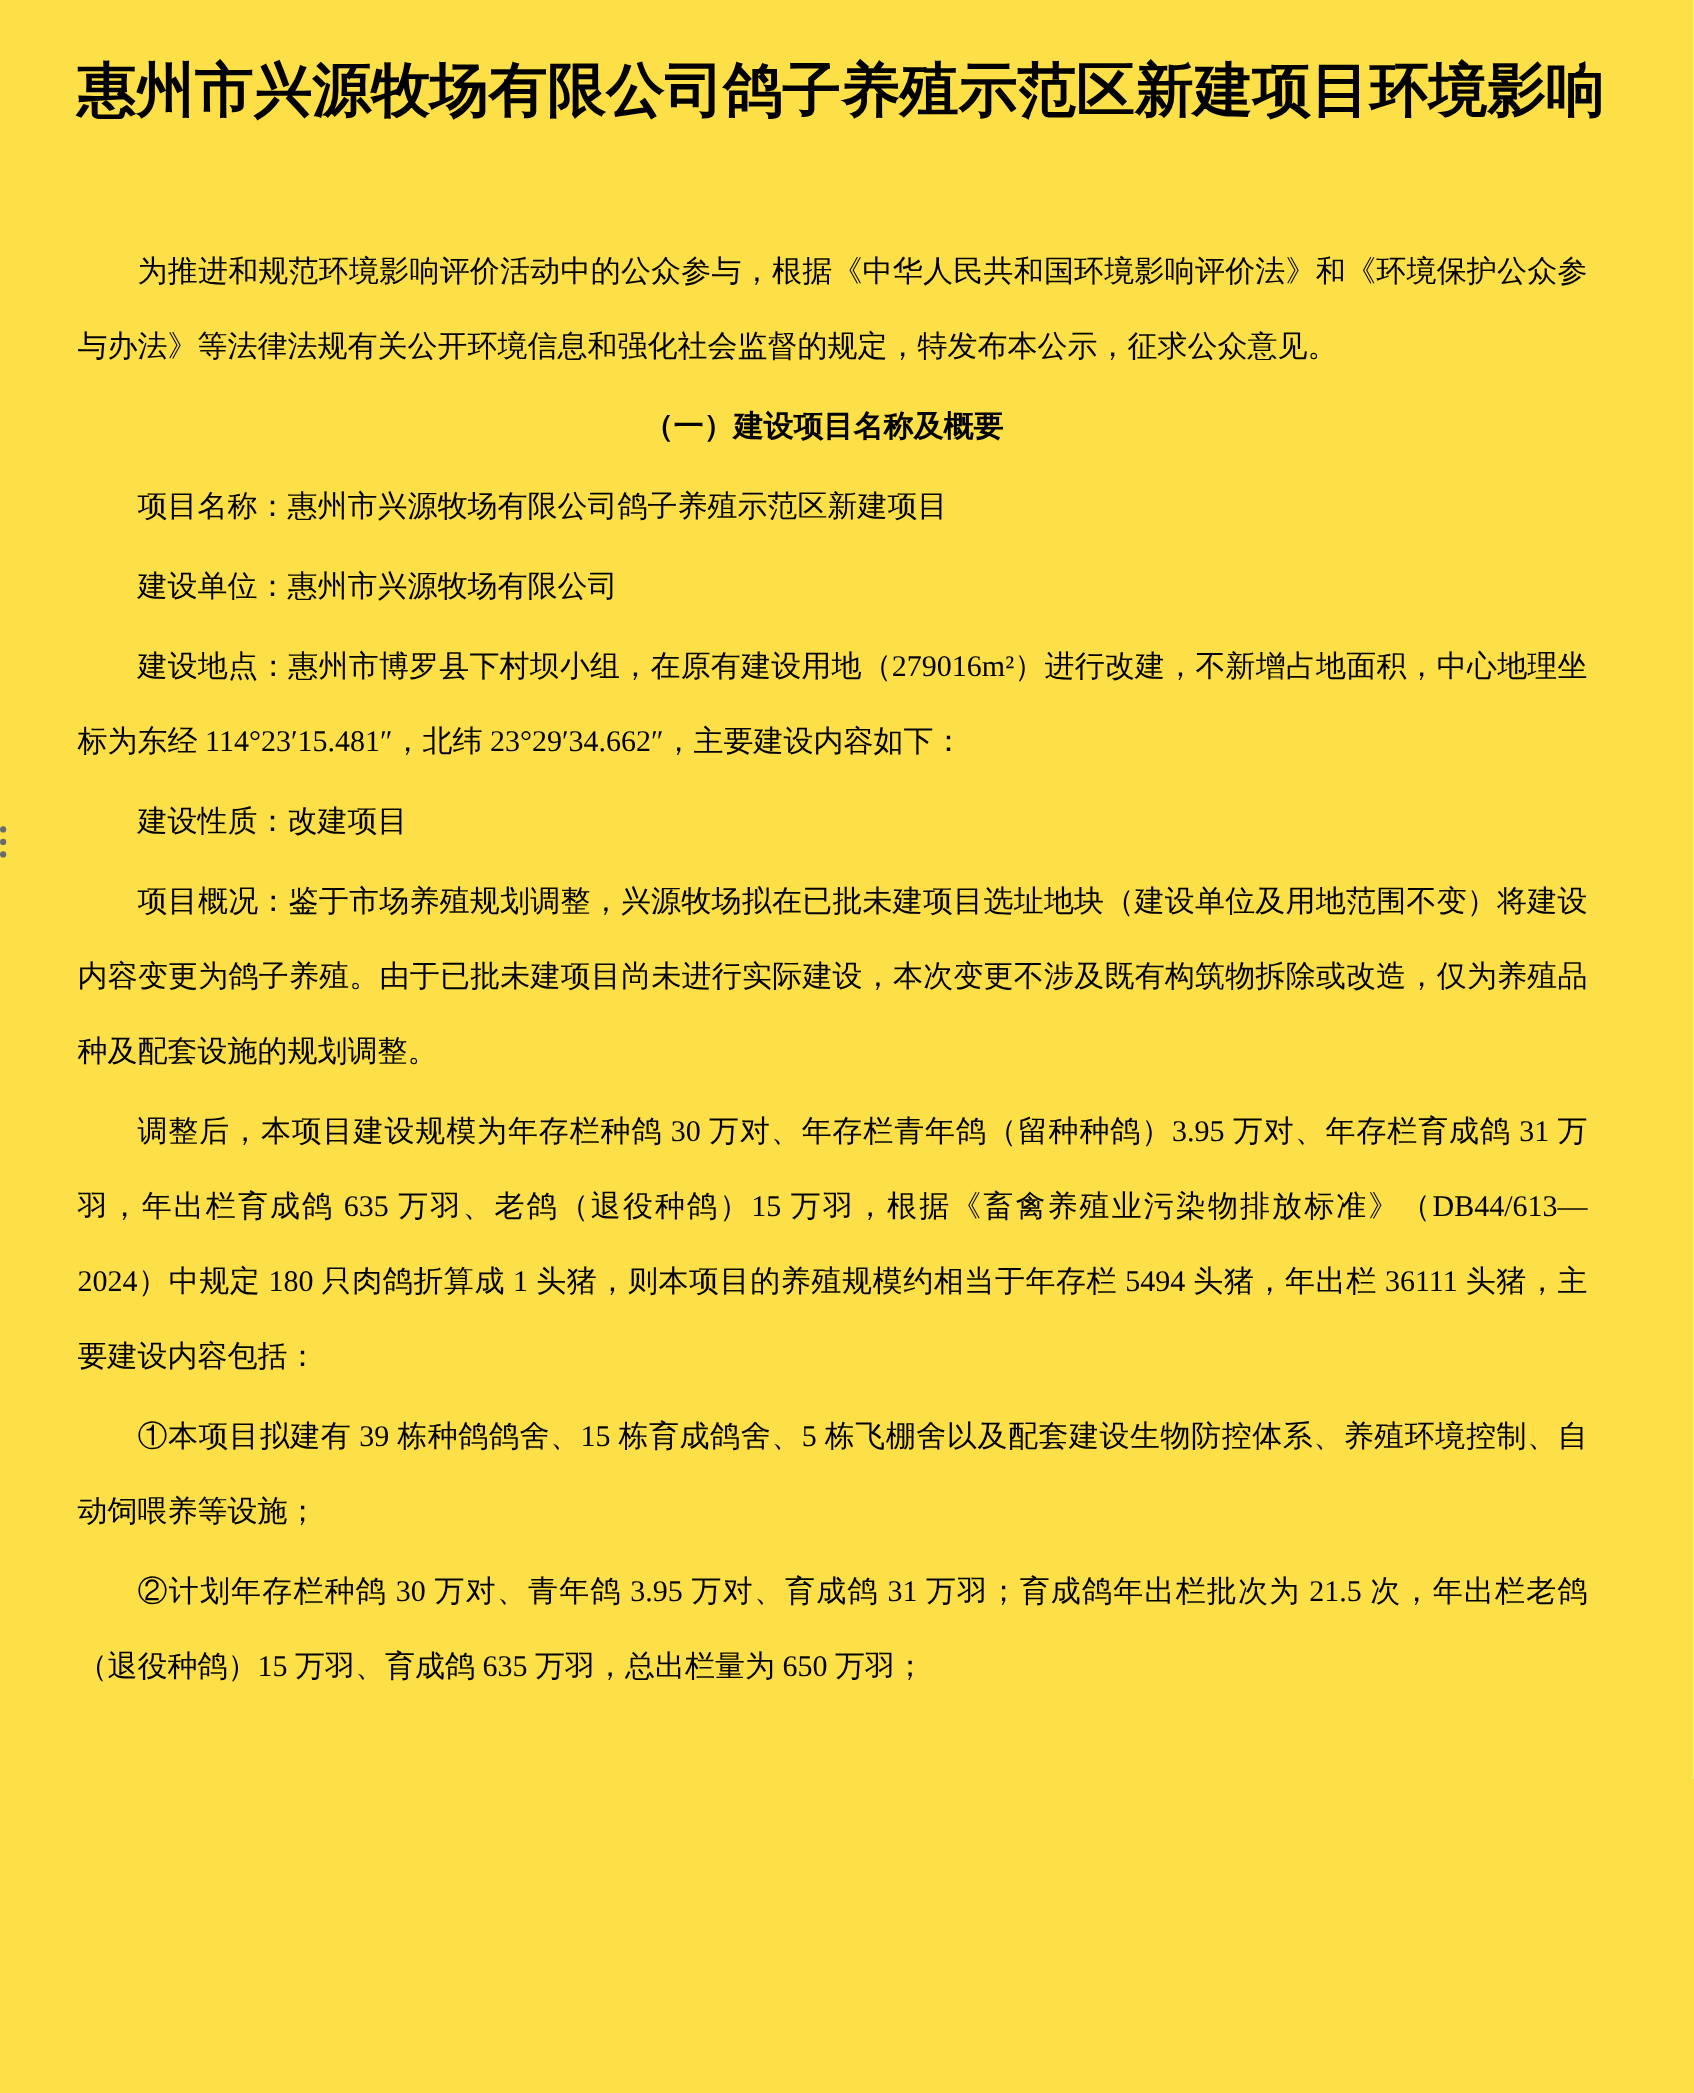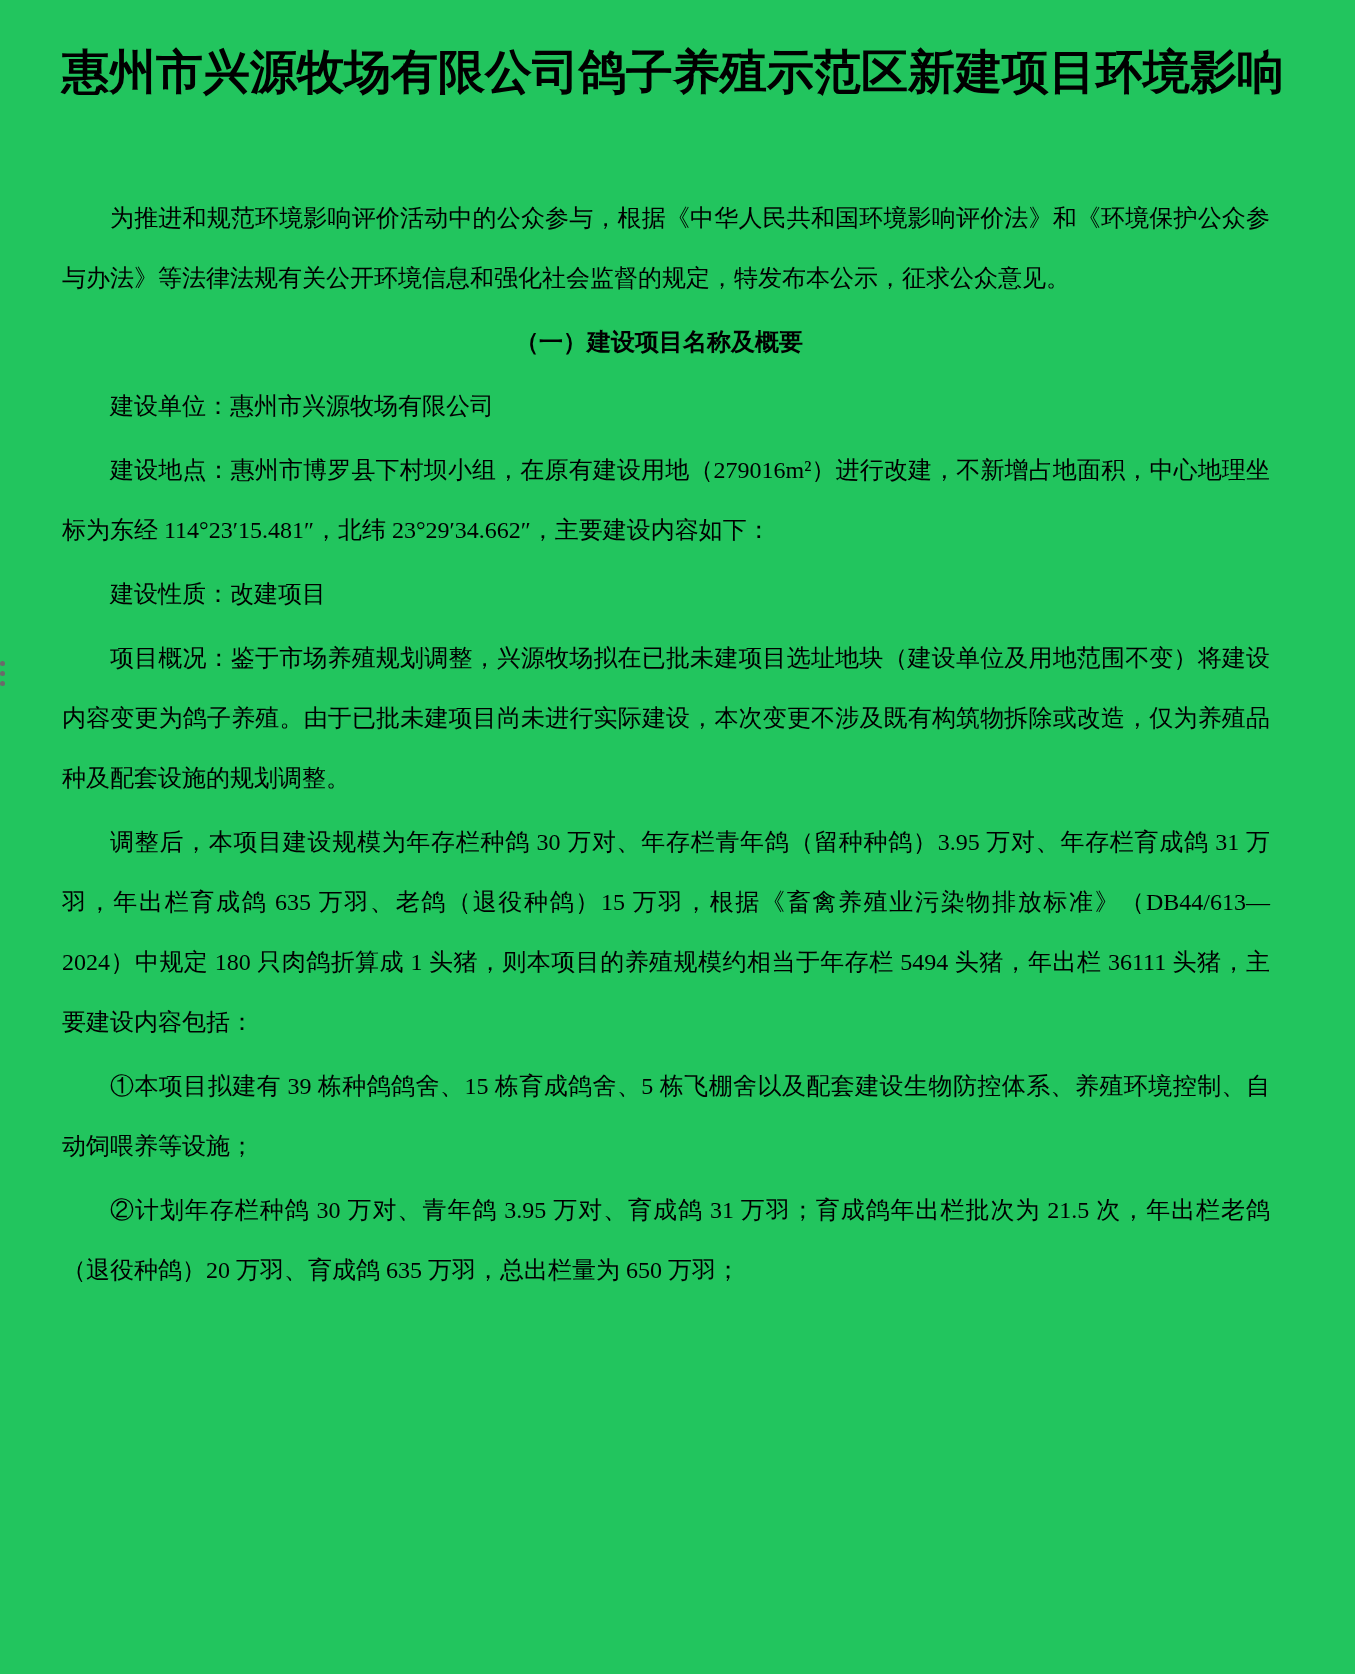--- a/index.html
+++ b/index.html
@@ -6,21 +6,21 @@
     margin: 0;
     padding: 0;
     background: #ffffff;
   }
   .page {
     position: relative;
     width: 1355px;
     height: 1674px;
     box-sizing: border-box;
     padding: 32px 85px 0 62px;
-    background: #22c55e;
+    background: #fde047;
     color: #000000;
     overflow: hidden;
   }
   .doc-title {
     margin: 0 0 76px 0;
     text-align: center;
     font-family: "Liberation Sans", "DejaVu Sans", sans-serif;
     font-weight: 900;
     font-size: 47px;
     line-height: 80px;
@@ -70,22 +70,23 @@
     <span class="dot"></span>
   </div>
 
   <div class="doc-title">
     <div class="title-line">惠州市兴源牧场有限公司鸽子养殖示范区新建项目环境影响</div>
   </div>
 
   <div class="doc-body">
     <p>为推进和规范环境影响评价活动中的公众参与，根据《中华人民共和国环境影响评价法》和《环境保护公众参与办法》等法律法规有关公开环境信息和强化社会监督的规定，特发布本公示，征求公众意见。</p>
     <p class="heading">（一）建设项目名称及概要</p>
+    <p>项目名称：惠州市兴源牧场有限公司鸽子养殖示范区新建项目</p>
     <p>建设单位：惠州市兴源牧场有限公司</p>
     <p>建设地点：惠州市博罗县下村坝小组，在原有建设用地（279016m²）进行改建，不新增占地面积，中心地理坐标为东经 114°23′15.481″，北纬 23°29′34.662″，主要建设内容如下：</p>
     <p>建设性质：改建项目</p>
     <p>项目概况：鉴于市场养殖规划调整，兴源牧场拟在已批未建项目选址地块（建设单位及用地范围不变）将建设内容变更为鸽子养殖。由于已批未建项目尚未进行实际建设，本次变更不涉及既有构筑物拆除或改造，仅为养殖品种及配套设施的规划调整。</p>
     <p>调整后，本项目建设规模为年存栏种鸽 30 万对、年存栏青年鸽（留种种鸽）3.95 万对、年存栏育成鸽 31 万羽，年出栏育成鸽 635 万羽、老鸽（退役种鸽）15 万羽，根据《畜禽养殖业污染物排放标准》（DB44/613—2024）中规定 180 只肉鸽折算成 1 头猪，则本项目的养殖规模约相当于年存栏 5494 头猪，年出栏 36111 头猪，主要建设内容包括：</p>
     <p>①本项目拟建有 39 栋种鸽鸽舍、15 栋育成鸽舍、5 栋飞棚舍以及配套建设生物防控体系、养殖环境控制、自动饲喂养等设施；</p>
-    <p>②计划年存栏种鸽 30 万对、青年鸽 3.95 万对、育成鸽 31 万羽；育成鸽年出栏批次为 21.5 次，年出栏老鸽（退役种鸽）20 万羽、育成鸽 635 万羽，总出栏量为 650 万羽；</p>
+    <p>②计划年存栏种鸽 30 万对、青年鸽 3.95 万对、育成鸽 31 万羽；育成鸽年出栏批次为 21.5 次，年出栏老鸽（退役种鸽）15 万羽、育成鸽 635 万羽，总出栏量为 650 万羽；</p>
   </div>
 
 </div>
 
 </body></html>

